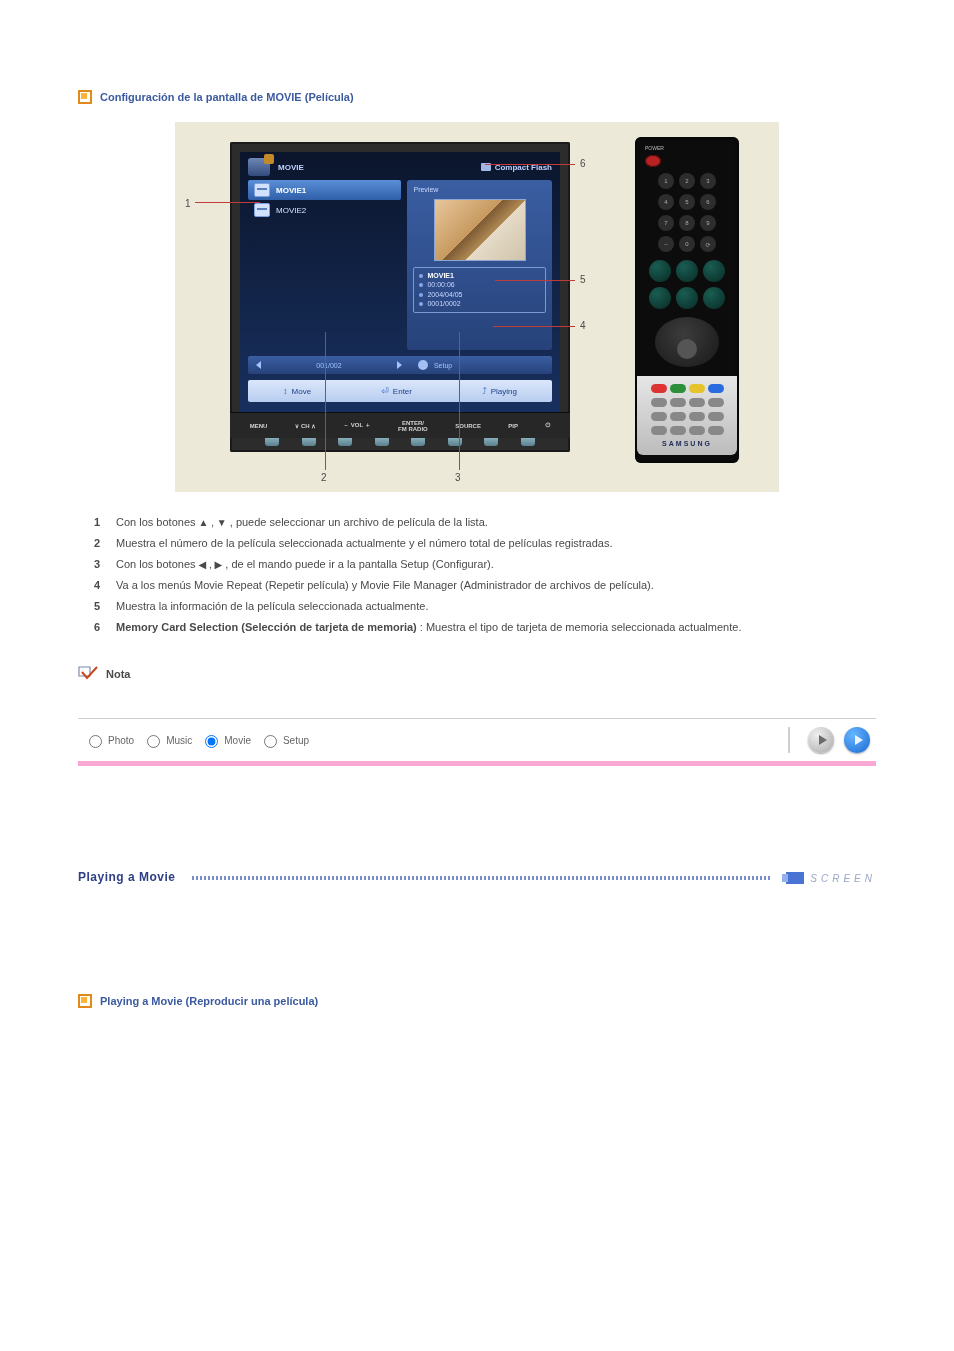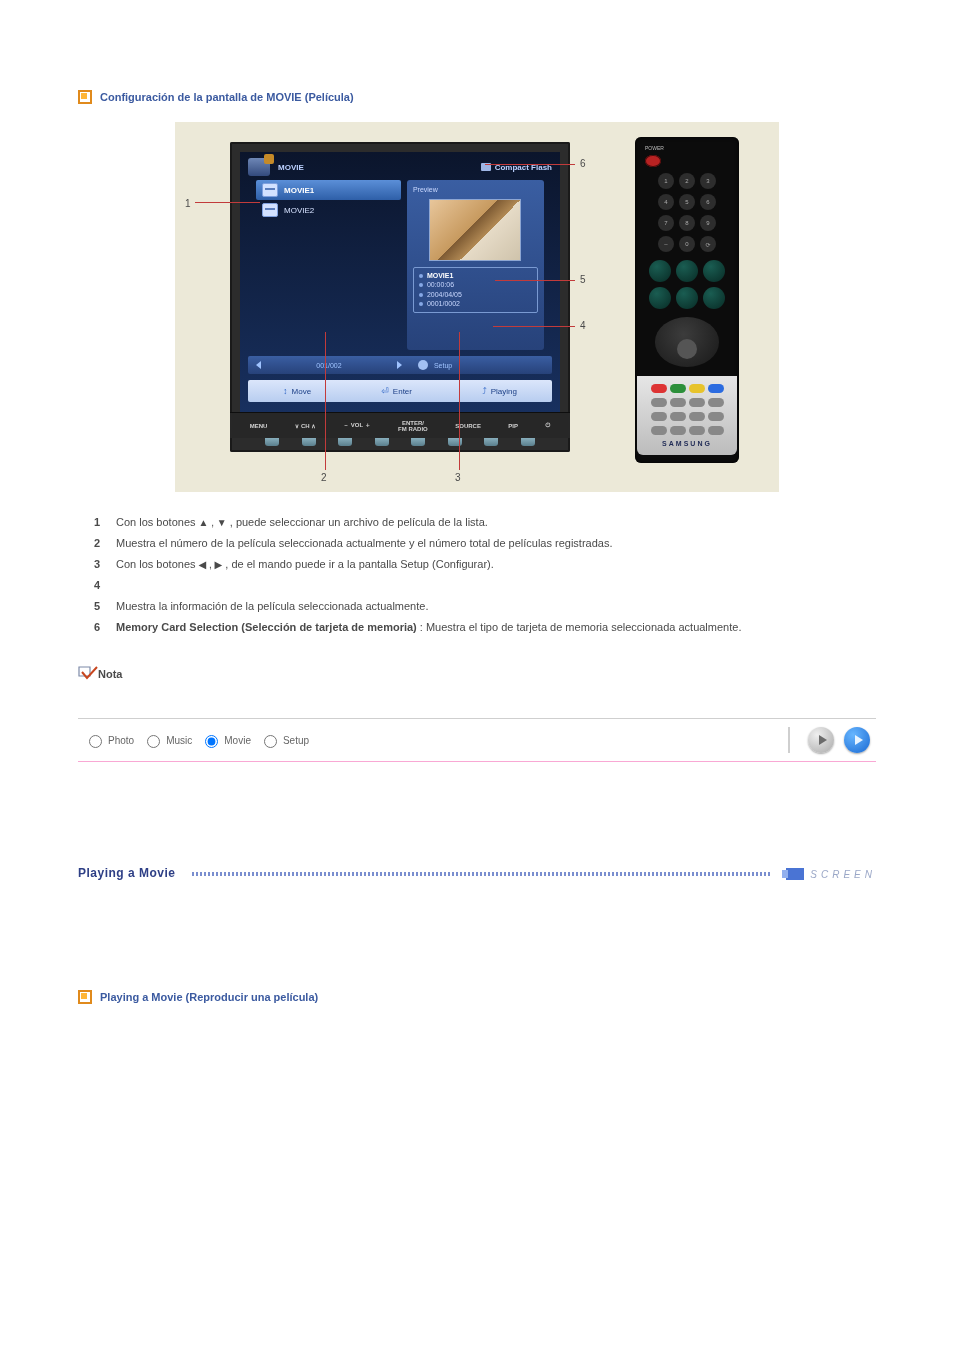--- a/index.html
+++ b/index.html
@@ -89,21 +89,21 @@
     margin-left: auto;
     display:flex; gap:4px; align-items:center;
     color:#bcd1ff; font-weight:bold;
   }
   .cardicon{
     width:10px;height:8px;background:#9fb6e6;border-radius:1px;
   }
   .scr-body {
     display: flex;
     gap: 6px;
-    padding: 0 16px;
+    padding: 0 8px;
     height: 170px;
   }
   .scr-list {
     flex: 1.1;
   }
   .scr-row {
     display:flex; align-items:center; gap:6px;
     padding:3px 6px;
     font-size:8px;
     color:#d6e2ff;
@@ -261,37 +261,37 @@
   }
   .glyph {
     font-family: "Segoe UI Symbol", Arial, sans-serif;
     font-size: 10px;
     vertical-align: middle;
   }
   .bold { font-weight: bold; }
 
   
   .note-block { margin-top: 30px; }
-  .note-row{ display:flex;align-items:center;}
+  .note-row{ display:flex;gap:8px;align-items:center;}
   .note-check {
     width: 20px; height: 16px;
     position:relative;
   }
   .note-check svg{width:20px;height:16px;}
   .note-label{font-weight:bold;}
   ul.bul { margin: 4px 0 0 14px; padding:0;}
   ul.bul li { margin: 2px 0; }
 
   
   .nav-row {
     margin-top: 36px;
     display: flex;
     align-items: center;
     border-top: 1px solid #cfcfcf;
-    border-bottom: 1px solid #f9a8d4;
+    border-bottom: 5px solid #f9a8d4;
     padding: 8px 6px;
     gap: 8px;
   }
   .opt {
     display: flex;
     align-items: center;
     gap: 3px;
     font-size: 10px;
     color: #666;
   }
@@ -549,20 +549,21 @@
     <div class="item">
       <span class="num">3</span>
       <span>
         <span>Con los botones </span>
         <span class="glyph">◀ , ▶</span>
         <span>, de el mando puede ir a la pantalla Setup (Configurar).</span>
       </span>
     </div>
     <div class="item">
       <span class="num">4</span>
+      <span>Va a los menús Movie Repeat (Repetir película) y Movie File Manager (Administrador de archivos de película).</span>
     </div>
     <div class="item">
       <span class="num">5</span>
       <span>Muestra la información de la película seleccionada actualmente.</span>
     </div>
     <div class="item">
       <span class="num">6</span>
       <span>
         <span class="bold">Memory Card Selection (Selección de tarjeta de memoria) </span>
         <span>: Muestra el tipo de tarjeta de memoria seleccionada actualmente.</span>

